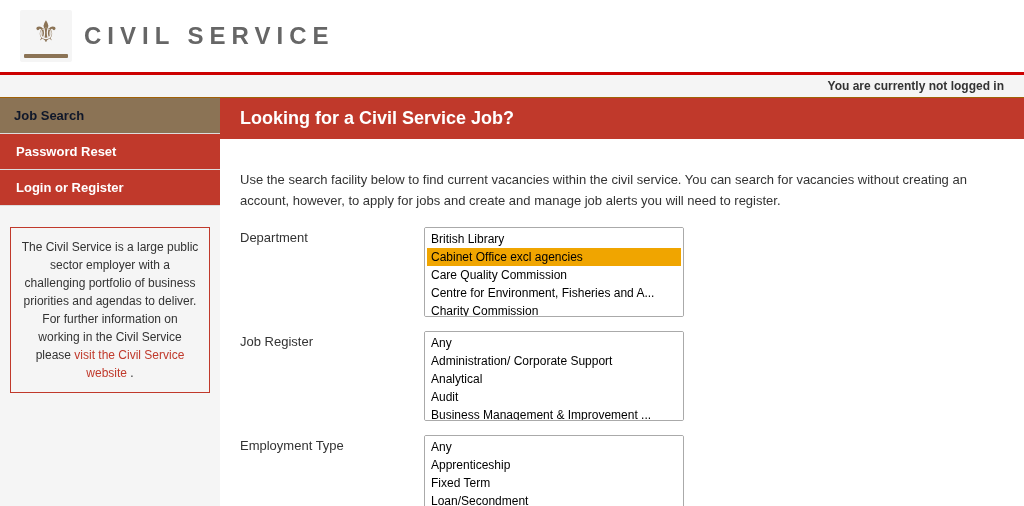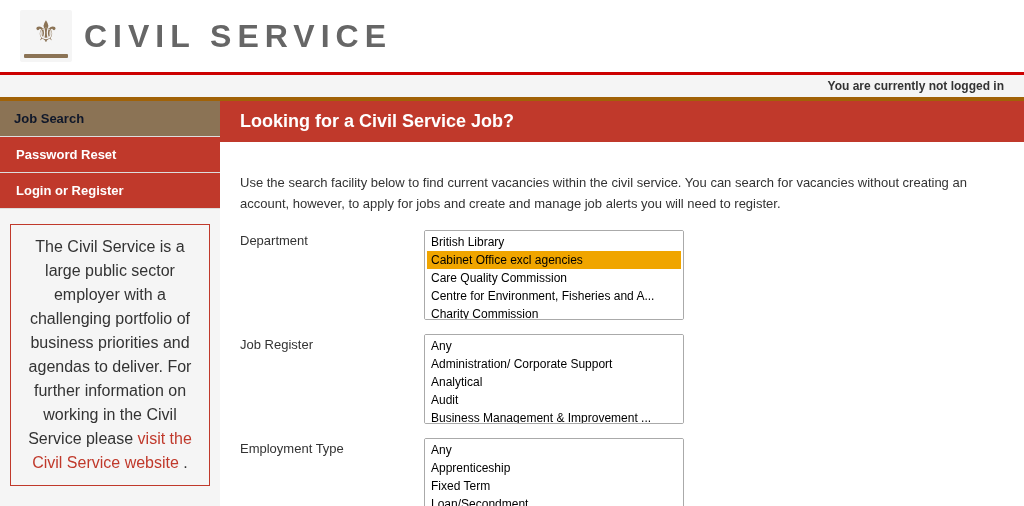--- a/index.html
+++ b/index.html
@@ -29,21 +29,21 @@
       color: #555;
     }
 
     
     #login-bar {
       background: #f5f5f5;
       text-align: right;
       padding: 4px 20px;
       font-size: 12px;
       font-weight: bold;
-      border-bottom: 4px solid #a16207;
+      border-bottom: 1px solid #a16207;
     }
 
     
     #layout {
       display: flex;
       min-height: 400px;
     }
 
     
     #sidebar {
@@ -64,24 +64,24 @@
       background: #8b7355;
       color: #0f172a;
     }
     .nav-item:not(.active) {
       background: #c0392b;
       color: #fff;
       padding-left: 16px;
     }
 
     #sidebar-info {
-      margin: 15px 10px;
+      margin: 21px 10px;
       border: 1px solid #c0392b;
       padding: 10px;
-      font-size: 16px;
+      font-size: 12px;
       text-align: center;
       color: #333;
       line-height: 1.5;
     }
     #sidebar-info a {
       color: #c0392b;
       text-decoration: none;
     }
 
     
@@ -150,21 +150,21 @@
 <body>
 
 <div id="header">
   <div id="logo-area">
     <svg id="logo-crest" viewBox="0 0 52 52" xmlns="http://www.w3.org/2000/svg">
 
       <rect width="52" height="52" fill="#f5f5f5" rx="2"></rect>
       <text x="26" y="32" text-anchor="middle" font-size="30" fill="#8b7355">⚜</text>
       <rect x="4" y="44" width="44" height="4" fill="#8b7355" rx="1"></rect>
     </svg>
-    <span id="logo-text" style="font-size:32px;font-weight:bold;letter-spacing:6px;color:#666;">CIVIL SERVICE</span>
+    <span id="logo-text" style="font-size:24px;font-weight:bold;letter-spacing:6px;color:#666;">CIVIL SERVICE</span>
   </div>
 </div>
 
 <div id="login-bar">
   <span>You are currently not logged in</span>
 </div>
 
 <div id="layout">
 
   <div id="sidebar">

